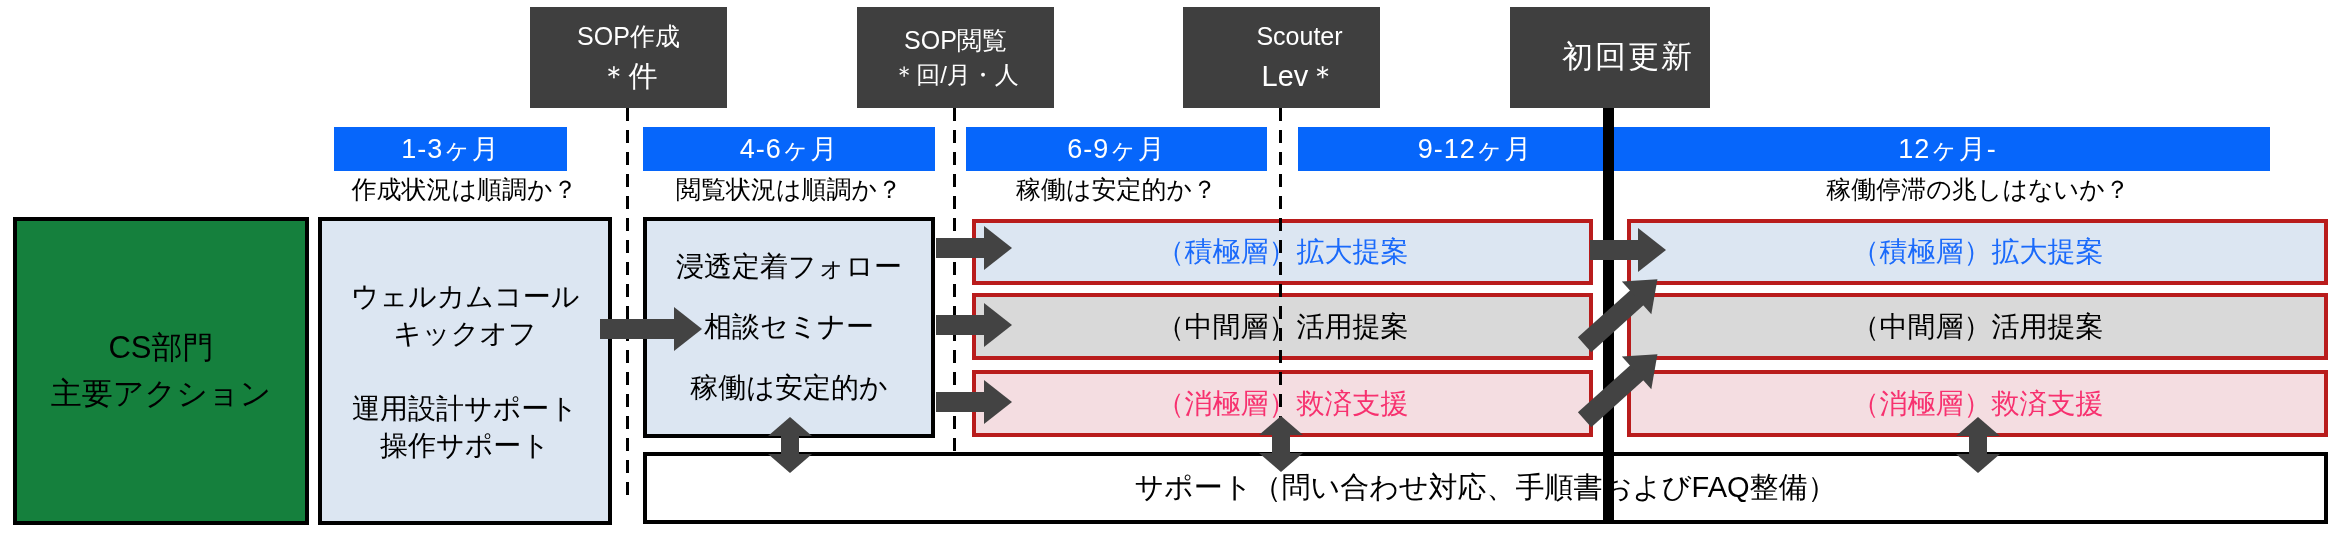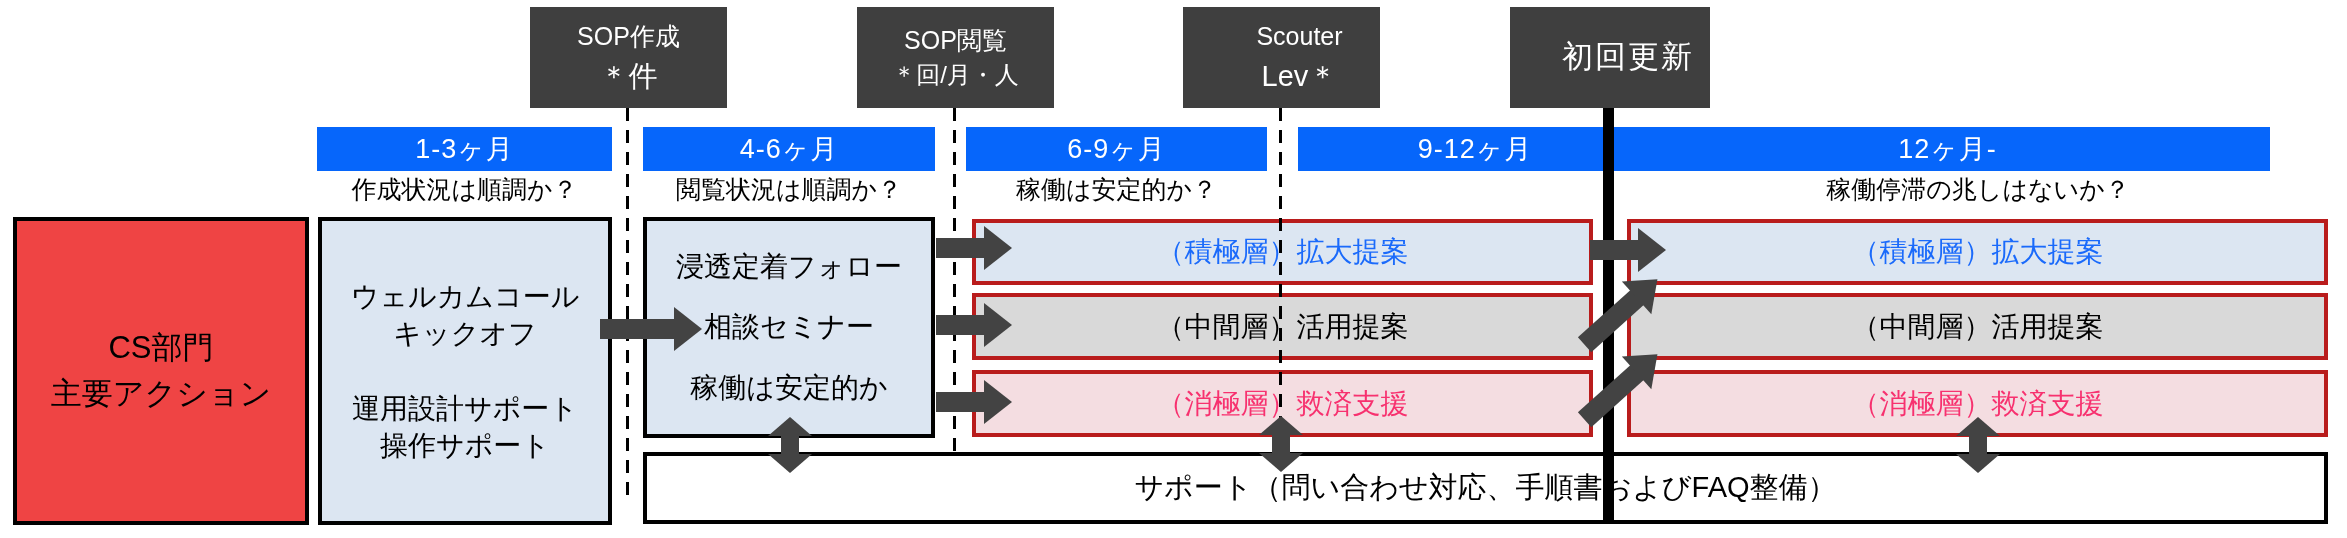--- a/index.html
+++ b/index.html
@@ -27,21 +27,21 @@
     background:repeating-linear-gradient(to bottom,#000 0 13px,transparent 13px 22px);}
   .thickline{position:absolute;width:11px;background:#000;z-index:5;}
 
   .tbar{position:absolute;height:44px;background:var(--accent-blue);color:#fff;display:flex;
     align-items:center;justify-content:center;font-size:27px;font-weight:500;z-index:2;letter-spacing:1px;}
   .question{position:absolute;top:172px;height:34px;display:flex;align-items:center;justify-content:center;
     color:#000;font-size:25px;z-index:2;}
 
   .panel{position:absolute;box-sizing:border-box;border:4px solid #000;display:flex;flex-direction:column;
     align-items:center;justify-content:center;text-align:center;z-index:1;}
-  .panel.white{background:#ef4444;}
+  .panel.white{background:#15803d;}
   .panel.lblue{background:var(--light-blue);}
   .pre{white-space:pre-line;}
 
   .seg{position:absolute;box-sizing:border-box;border:4px solid #b91c1c;display:flex;align-items:center;
     justify-content:center;font-size:28px;z-index:1;}
   .seg.blue{background:var(--light-blue);color:var(--blue-text);}
   .seg.gray{background:var(--gray-fill);color:#000;}
   .seg.pink{background:var(--pink-fill);color:var(--pink-text);}
 
   .support{position:absolute;box-sizing:border-box;border:4px solid #000;background:#fff;display:flex;
@@ -85,21 +85,21 @@
   </div>
   <div class="milestone single" style="left:1510px;top:7px;width:200px;height:101px;">
     <span>初回更新</span>
   </div>
 
   <div class="dashline" style="left:626px;top:108px;height:390px;"></div>
   <div class="dashline" style="left:953px;top:108px;height:345px;"></div>
   <div class="dashline" style="left:1279px;top:108px;height:310px;"></div>
   <div class="thickline" style="left:1603px;top:108px;height:416px;"></div>
 
-  <div class="tbar" style="left:317px;top:127px;width:295px;">
+  <div class="tbar" style="left:334px;top:127px;width:233px;">
       <span>1-3ヶ月</span>
     </div>
   <div class="tbar" style="left:643px;top:127px;width:292px;">
       <span>4-6ヶ月</span>
     </div>
   <div class="tbar" style="left:966px;top:127px;width:301px;">
       <span>6-9ヶ月</span>
     </div>
   <div class="tbar" style="left:1298px;top:127px;width:354px;">
       <span>9-12ヶ月</span>

